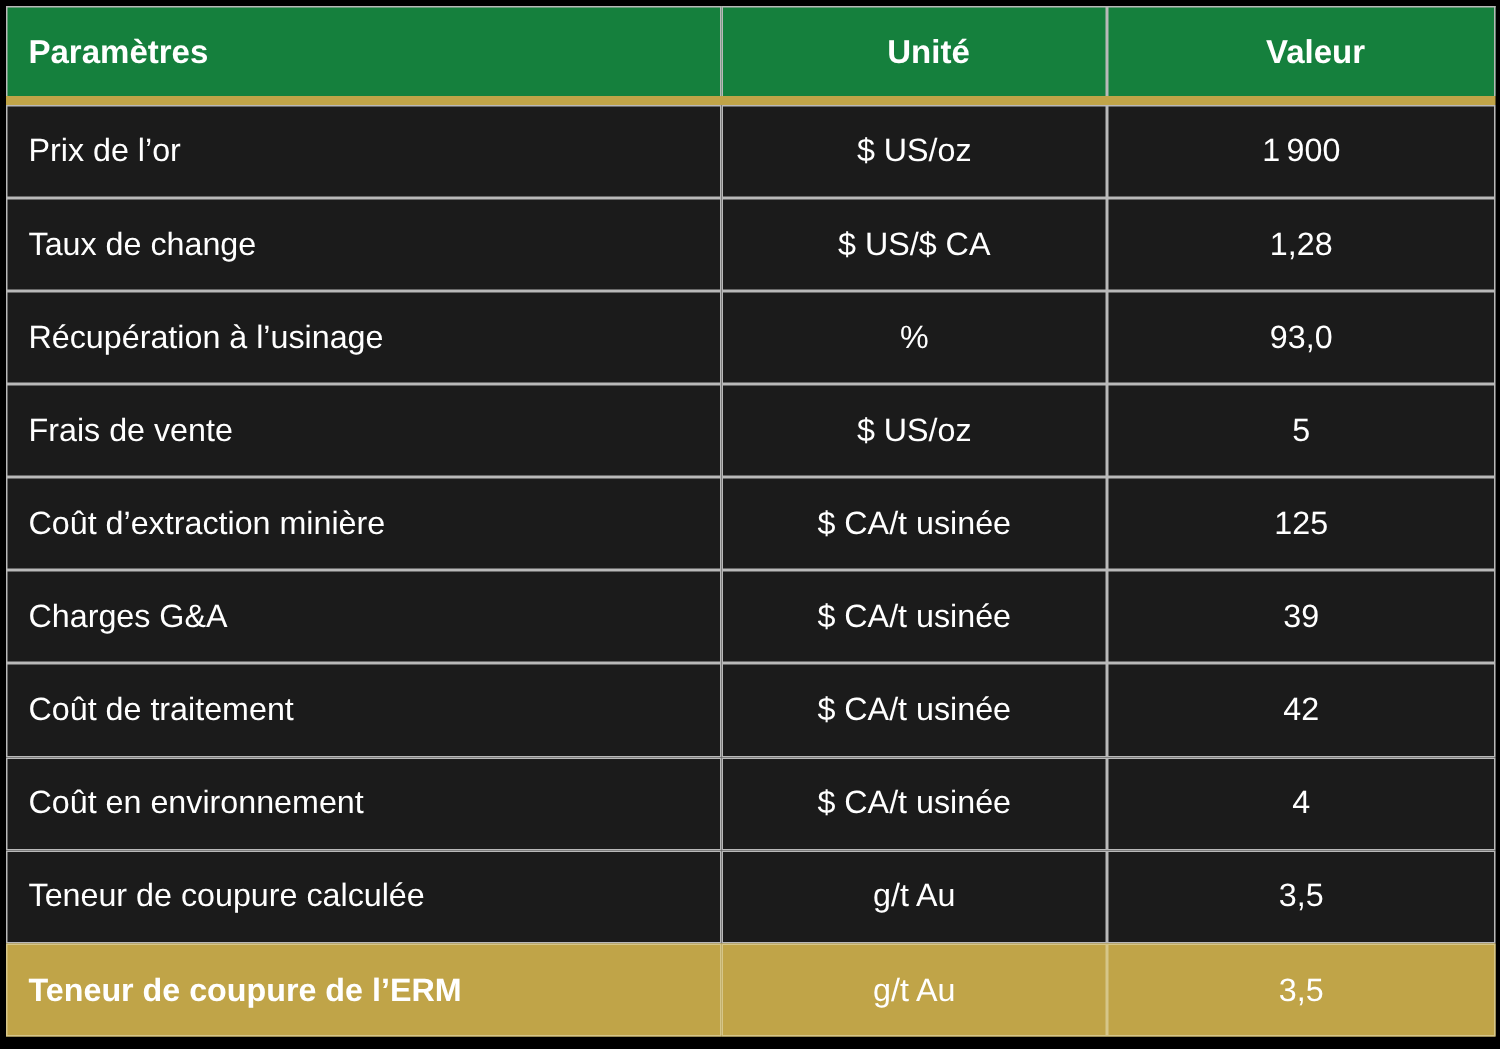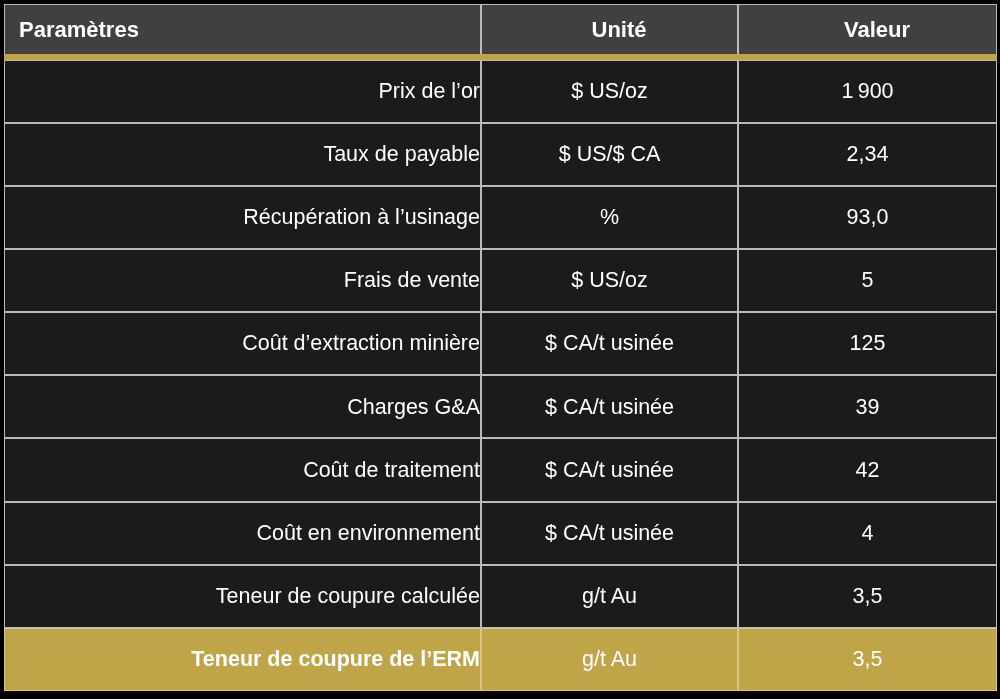--- a/index.html
+++ b/index.html
@@ -43,25 +43,25 @@
     font-size: 21.5px;
     font-weight: 400;
     line-height: 1.15;
     vertical-align: middle;
     white-space: nowrap;
     overflow: hidden;
   }
 
   
   thead th {
-    height: 50px;
+    height: 60px;
     font-weight: 700;
     font-size: 22px;
     border-bottom: none;
-    background: #404040;
+    background: #15803d;
   }
   th.h-param {
     text-align: left;
     padding-left: 14px;
   }
   th.h-unit, th.h-valeur {
     text-align: center;
     padding-left: 19px;
   }
 
@@ -73,21 +73,21 @@
     background: #c0a448;
     line-height: 0;
     font-size: 0;
   }
 
   
   tbody tr.data-row > td {
     height: 54.5px;
   }
   td.c-param {
-    text-align: right;
+    text-align: left;
     padding-left: 14px;
   }
   td.c-unit, td.c-valeur {
     text-align: center;
   }
 
   
   tr.highlight-row > td {
     background: #c0a448;
     border-color: #d6c689;
@@ -121,23 +121,23 @@
     <tbody id="table-body">
       <tr class="gold-rule">
         <td colspan="3"></td>
       </tr>
     <tr class="data-row">
           <td class="c-param">Prix de l’or</td>
           <td class="c-unit">$ US/oz</td>
           <td class="c-valeur">1 900</td>
         </tr>
         <tr class="data-row">
-          <td class="c-param">Taux de payable</td>
+          <td class="c-param">Taux de change</td>
           <td class="c-unit">$ US/$ CA</td>
-          <td class="c-valeur">2,34</td>
+          <td class="c-valeur">1,28</td>
         </tr>
         <tr class="data-row">
           <td class="c-param">Récupération à l’usinage</td>
           <td class="c-unit">%</td>
           <td class="c-valeur">93,0</td>
         </tr>
         <tr class="data-row">
           <td class="c-param">Frais de vente</td>
           <td class="c-unit">$ US/oz</td>
           <td class="c-valeur">5</td>

